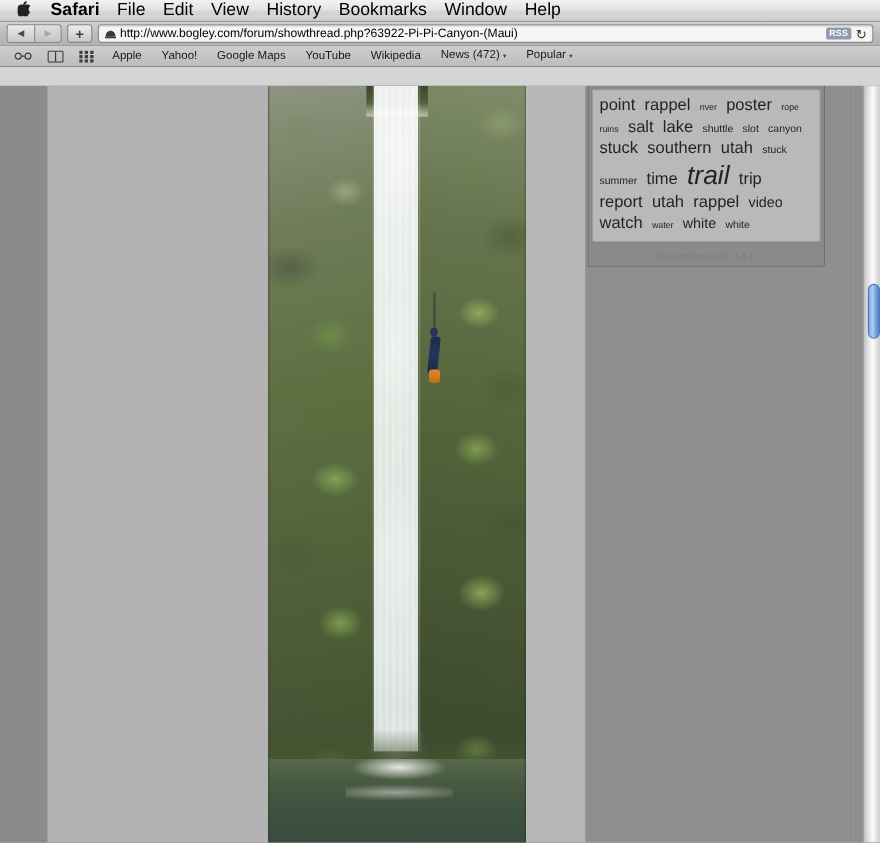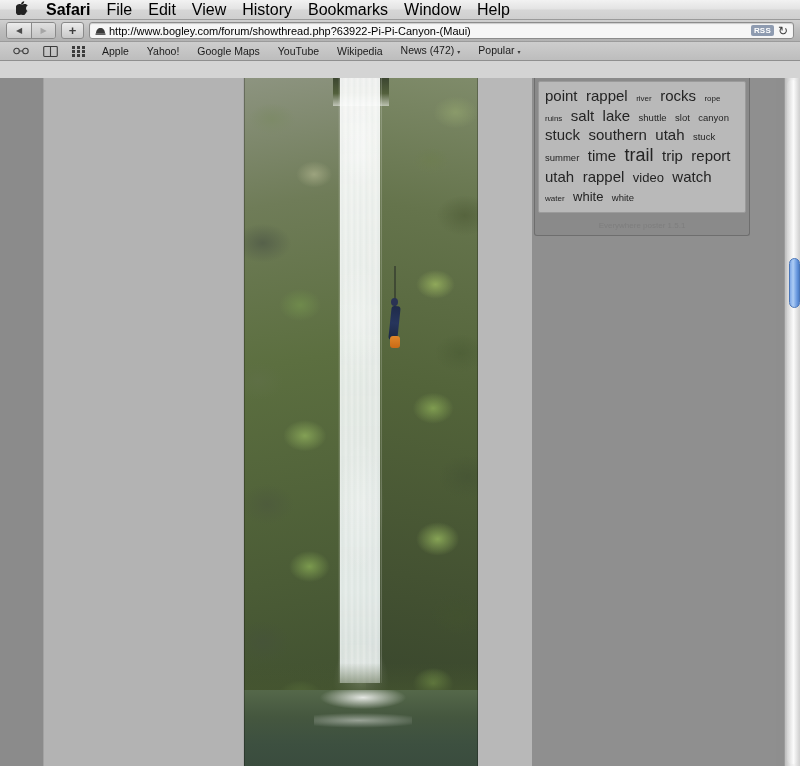--- a/index.html
+++ b/index.html
@@ -351,21 +351,21 @@
     color: #242424;
     margin-right: 4px;
     white-space: nowrap;
     display: inline;
   }
   .tag.s1 { font-size: 8px; }
   .tag.s2 { font-size: 9.5px; }
   .tag.s3 { font-size: 15px; }
   .tag.s4 { font-size: 13px; }
   .tag.s5 { font-size: 15px; }
-  .tag.s6 { font-size: 18px; }
+  .tag.s6 { font-size: 24px; font-style: italic; }
   #tagcloud-footer {
     text-align: center;
     font-size: 8px;
     color: #7e7e7e;
     padding-top: 8px;
     padding-bottom: 2px;
   }
 
   
   #vscroll {
@@ -500,21 +500,21 @@
           <div class="photo-border-r"></div>
         </div>
       </div>
 
       <div id="sidebar-col">
         <div id="tagcloud-widget">
           <div id="tagcloud-inner">
             <span class="tag s3">point</span>
             <span class="tag s3">rappel</span>
             <span class="tag s1">river</span>
-            <span class="tag s5">rocks</span>
+            <span class="tag s5">poster</span>
             <span class="tag s1">rope</span>
             <span class="tag s1">ruins</span>
             <span class="tag s3">salt</span>
             <span class="tag s3">lake</span>
             <span class="tag s2">shuttle</span>
             <span class="tag s2">slot</span>
             <span class="tag s2">canyon</span>
             <span class="tag s3">stuck</span>
             <span class="tag s5">southern</span>
             <span class="tag s5">utah</span>

